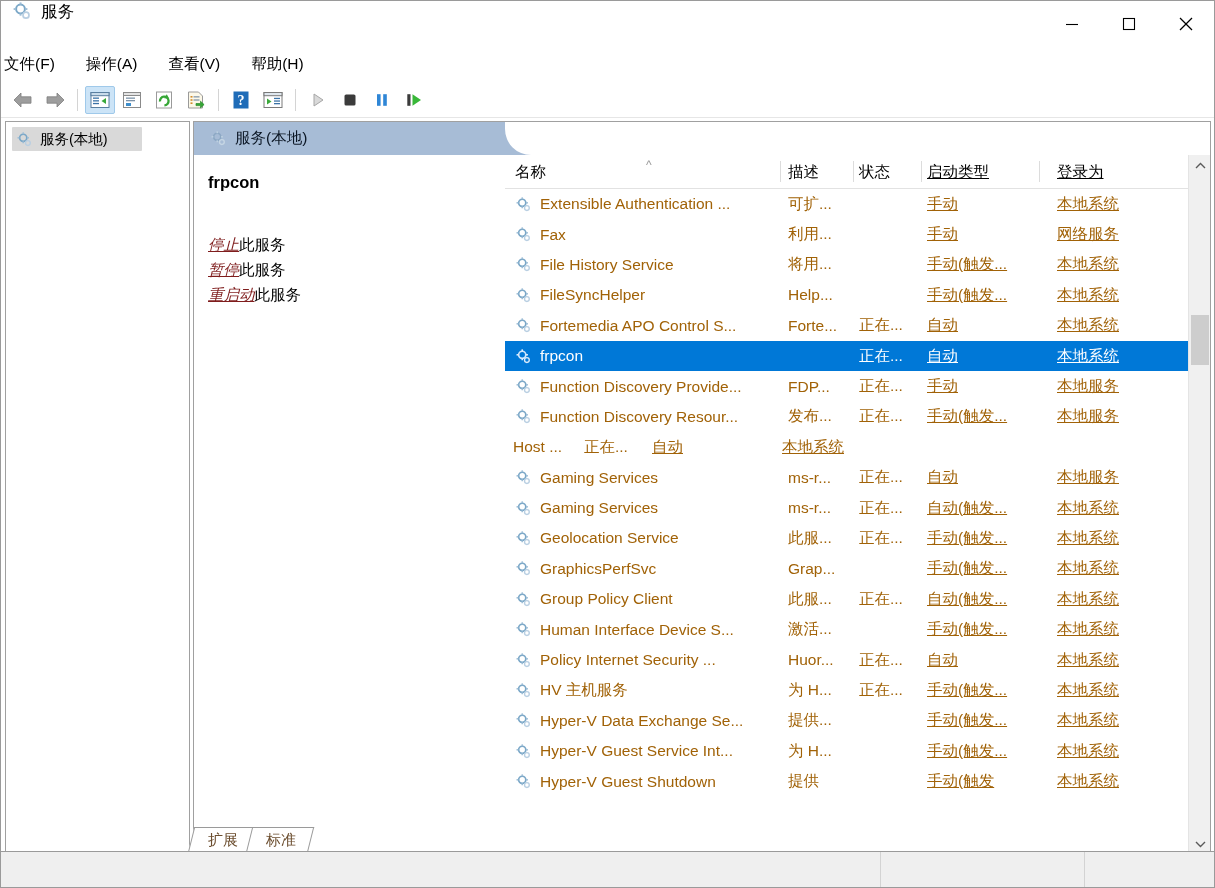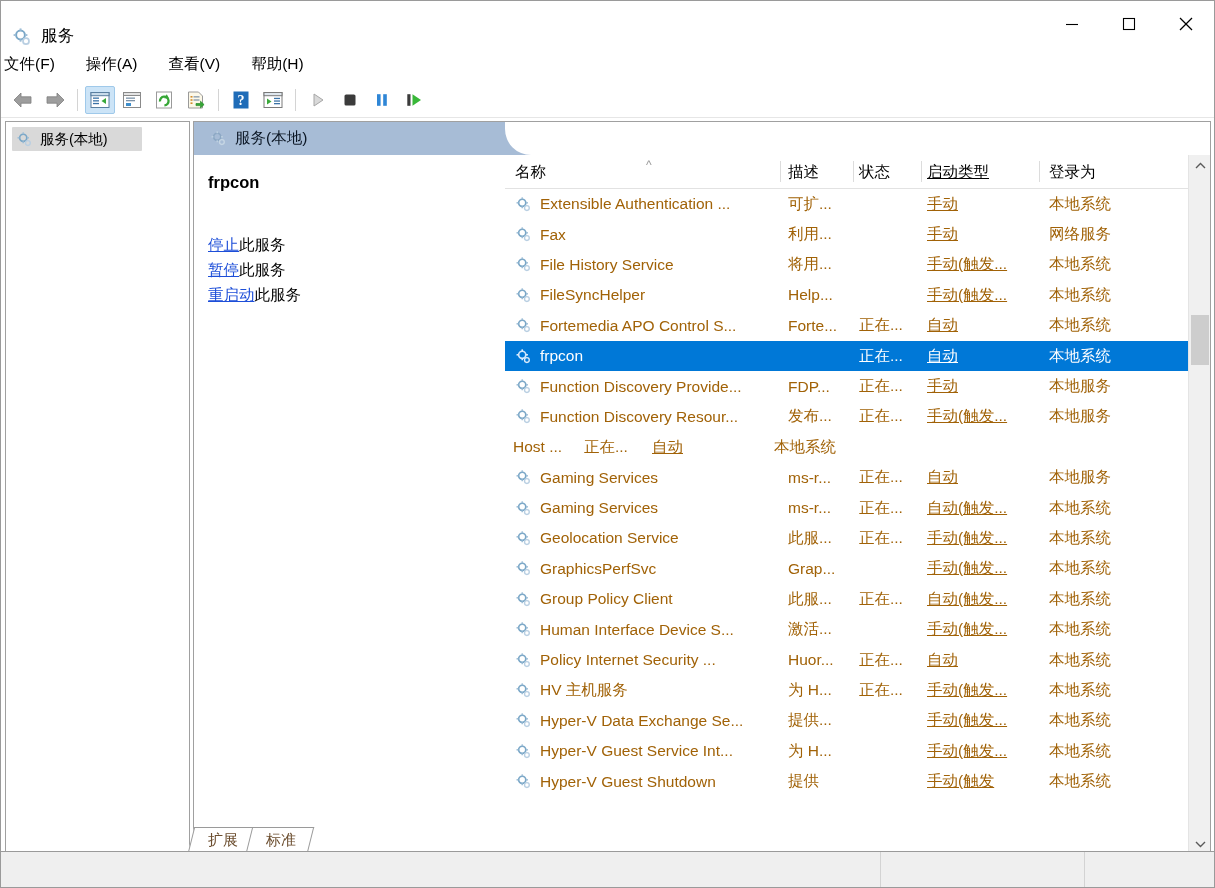--- a/index.html
+++ b/index.html
@@ -14,21 +14,21 @@
     position: relative;
     width: 1215px; height: 888px;
     background: #ffffff;
     border: 1px solid #9a9a9a;
   }
 
   
   .titlebar {
     position: absolute; left: 0; top: 0; width: 1213px; height: 46px;
     background: #ffffff;
-    display: flex; align-items: flex-end;
+    display: flex; align-items: flex-start;
   }
   .title-icon {
     width: 20px; height: 20px; margin-left: 11px; margin-right: 9px;
     position: relative; flex: none;
   }
   .title-text {
     font-size: 16.5px; color: #000; letter-spacing: .3px;
   }
   .winbtns { margin-left: auto; display: flex; height: 46px; }
   .winbtn {
@@ -114,21 +114,21 @@
     background: #ffffff; padding: 18px 14px 0 14px;
   }
   .details h2 {
     margin: 0; font-size: 16.5px; font-weight: bold; color: #000;
   }
   .detail-links { margin-top: 40px; }
   .detail-link-row {
     font-size: 15.5px; color: #000; line-height: 25px; white-space: nowrap;
   }
   .detail-link-row .lk {
-    color: #1d4ed8; text-decoration: underline; cursor: pointer;
+    color: #7f1d1d; text-decoration: underline; cursor: pointer; font-style: italic;
   }
 
   
   .listview {
     position: absolute; left: 311px; top: 33px; right: 0; bottom: 0;
     background: #ffffff; overflow: hidden;
   }
   .lv-header {
     position: relative; display: flex; height: 34px;
     border-bottom: 1px solid #e2e2e2; background: #ffffff;
@@ -151,21 +151,21 @@
     display: flex; align-items: center; height: 30.4px;
     font-size: 15.5px; color: #a16207; white-space: nowrap;
     margin-right: 22px;
   }
   .lv-row.selected { background: #0078d7; color: #ffffff; }
   .c-name { width: 275px; display: flex; align-items: center; padding-left: 10px; overflow: hidden; }
   .c-name .nm { margin-left: 8px; }
   .c-desc { width: 73px; padding-left: 8px; overflow: hidden; }
   .c-status { width: 68px; padding-left: 6px; overflow: hidden; }
   .c-startup { width: 118px; padding-left: 6px; overflow: hidden; text-decoration: underline; }
-  .c-logon { width: 110px; padding-left: 10px; overflow: hidden; }
+  .c-logon { width: 110px; padding-left: 18px; overflow: hidden; text-decoration: underline; }
 
   
   .gear { width: 17px; height: 17px; flex: none; }
 
   
   .vscroll {
     position: absolute; right: 0; top: 0; width: 22px; bottom: 0;
     background: #f0f0f0; border-left: 1px solid #e4e4e4;
   }
   .vs-arrow {

